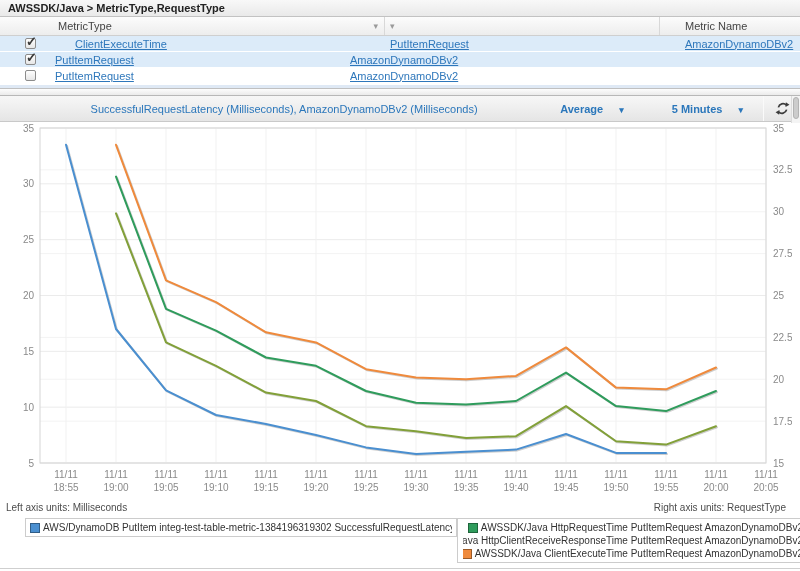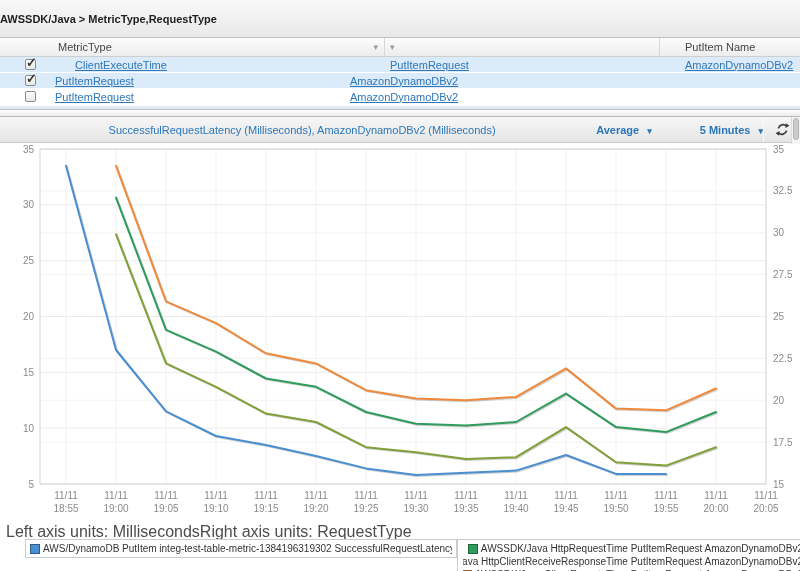--- a/index.html
+++ b/index.html
@@ -1,21 +1,21 @@
 <!DOCTYPE html>
 <html><head>
 <meta charset="utf-8">
 <style>
   * { margin:0; padding:0; box-sizing:border-box; }
   html,body { width:800px; height:571px; overflow:hidden; background:#fff;
               font-family:"Liberation Sans", sans-serif; font-size:11px; color:#333; position:relative; }
 
   
-  .crumb-bar { height:38px; background:linear-gradient(#f8f8f8,#e9e9e9);
-               border-bottom:1px solid #c2c2c2; display:flex; align-items:center; }
+  .crumb-bar { height:17px; background:linear-gradient(#f8f8f8,#e9e9e9);
+               border-bottom:1px solid #c2c2c2; display:flex; align-items:center; padding-left:8px; }
   .crumb-bar span { font-weight:bold; color:#222; }
 
   
   .tbl-header { height:19px; background:linear-gradient(#fcfcfc,#ededed);
                 border-bottom:1px solid #cfcfcf; display:flex; align-items:center;
                 font-weight:normal; color:#444; }
   .col-cb   { width:50px; flex:none; }
   .col-mt   { width:335px; flex:none; display:flex; align-items:center; padding-left:8px; border-right:1px solid #d8d8d8; height:100%; }
   .col-rt   { width:275px; flex:none; display:flex; align-items:center; padding-left:5px; border-right:1px solid #d8d8d8; height:100%; }
   .col-mn   { flex:1; display:flex; align-items:center; padding-left:25px; height:100%; }
@@ -40,35 +40,35 @@
   .splitter { height:8px; background:linear-gradient(#fdfdfd,#ebebeb);
               border-top:1px solid #c0c0c0; border-bottom:1px solid #b8b8b8;
               text-align:center; cursor:row-resize; }
   .grip { font-size:5px; line-height:6px; color:#8f8f8f; letter-spacing:2px; }
 
   
   .chart-panel { position:relative; border-bottom:1px solid #cfcfcf; height:473px; }
   .chart-hdr { height:26px; background:linear-gradient(#f7f7f7,#e5e5e5);
                border-bottom:1px solid #c9c9c9; display:flex; align-items:center; }
   .chart-title { flex:1; color:#2b77bb; padding-left:8px;text-align:center; }
-  .dd { color:#2b77bb; font-weight:bold; cursor:pointer; display:flex; align-items:flex-end; gap:8px; }
+  .dd { color:#2b77bb; font-weight:bold; cursor:pointer; display:flex; align-items:flex-end; gap:16px; }
   .dd-stat   { margin-right:48px; }
-  .dd-period { }
+  .dd-period { margin-right:20px; }
   .dd .chev { font-size:9px; }
   .hdr-sep { width:1px; height:100%; background:#c9c9c9; border-right:1px solid #fafafa; }
   .refresh-btn { width:36px; height:100%; display:flex; align-items:center; justify-content:center; cursor:pointer; }
 
   .vscroll { position:absolute; top:0; right:0; width:9px; height:27px;
              background:#f4f4f4; border-left:1px solid #dcdcdc; }
   .vscroll .thumb { margin:1px; height:22px; background:#cccccc; border:1px solid #b3b3b3; border-radius:4px; cursor:pointer; }
 
   .svg-wrap { width:792px; }
   .series-line { filter:drop-shadow(1px 1px 0.7px rgba(80,80,80,.28)); }
 
-  .units-row { display:flex; justify-content:flex-start; font-size:16px; color:#4c4c4c;
+  .units-row { display:flex; justify-content:space-between; font-size:10px; color:#4c4c4c;
                padding:0 14px 0 6px; height:13px; }
 
   .legend-row { display:flex; justify-content:space-between; align-items:flex-start; margin-top:3px; }
   .legend-box { border:1px solid #ccc; background:#fff; font-size:10px; color:#333; }
   .legend-left { margin-left:25px; width:432px; padding:2px 4px; }
   .legend-right { margin-right:12px; width:352px; padding:2px 5px; }
   .legend-entry { display:flex; align-items:center; height:13px; white-space:nowrap; overflow:hidden; }
   .legend-right .legend-entry { justify-content:flex-end; }
   .swatch { width:10px; height:10px; flex:none; margin-right:3px; border:1px solid rgba(0,0,0,.35); }
 </style>
@@ -83,21 +83,21 @@
   <div class="tbl-header">
     <div class="col-cb"></div>
     <div class="col-mt">
       <span class="hdr-label">MetricType</span>
       <span class="sort-ico">▾</span>
     </div>
     <div class="col-rt">
       <span class="sort-ico">▾</span>
     </div>
     <div class="col-mn">
-      <span class="hdr-label">PutItem Name</span>
+      <span class="hdr-label">Metric Name</span>
     </div>
   </div>
 
   <div class="t-row sel">
     <div class="col-cb">
         <div class="cb checked">
           <span class="tick">✓</span>
         </div>
       </div>
     <div class="cell-mt link">ClientExecuteTime</div>

